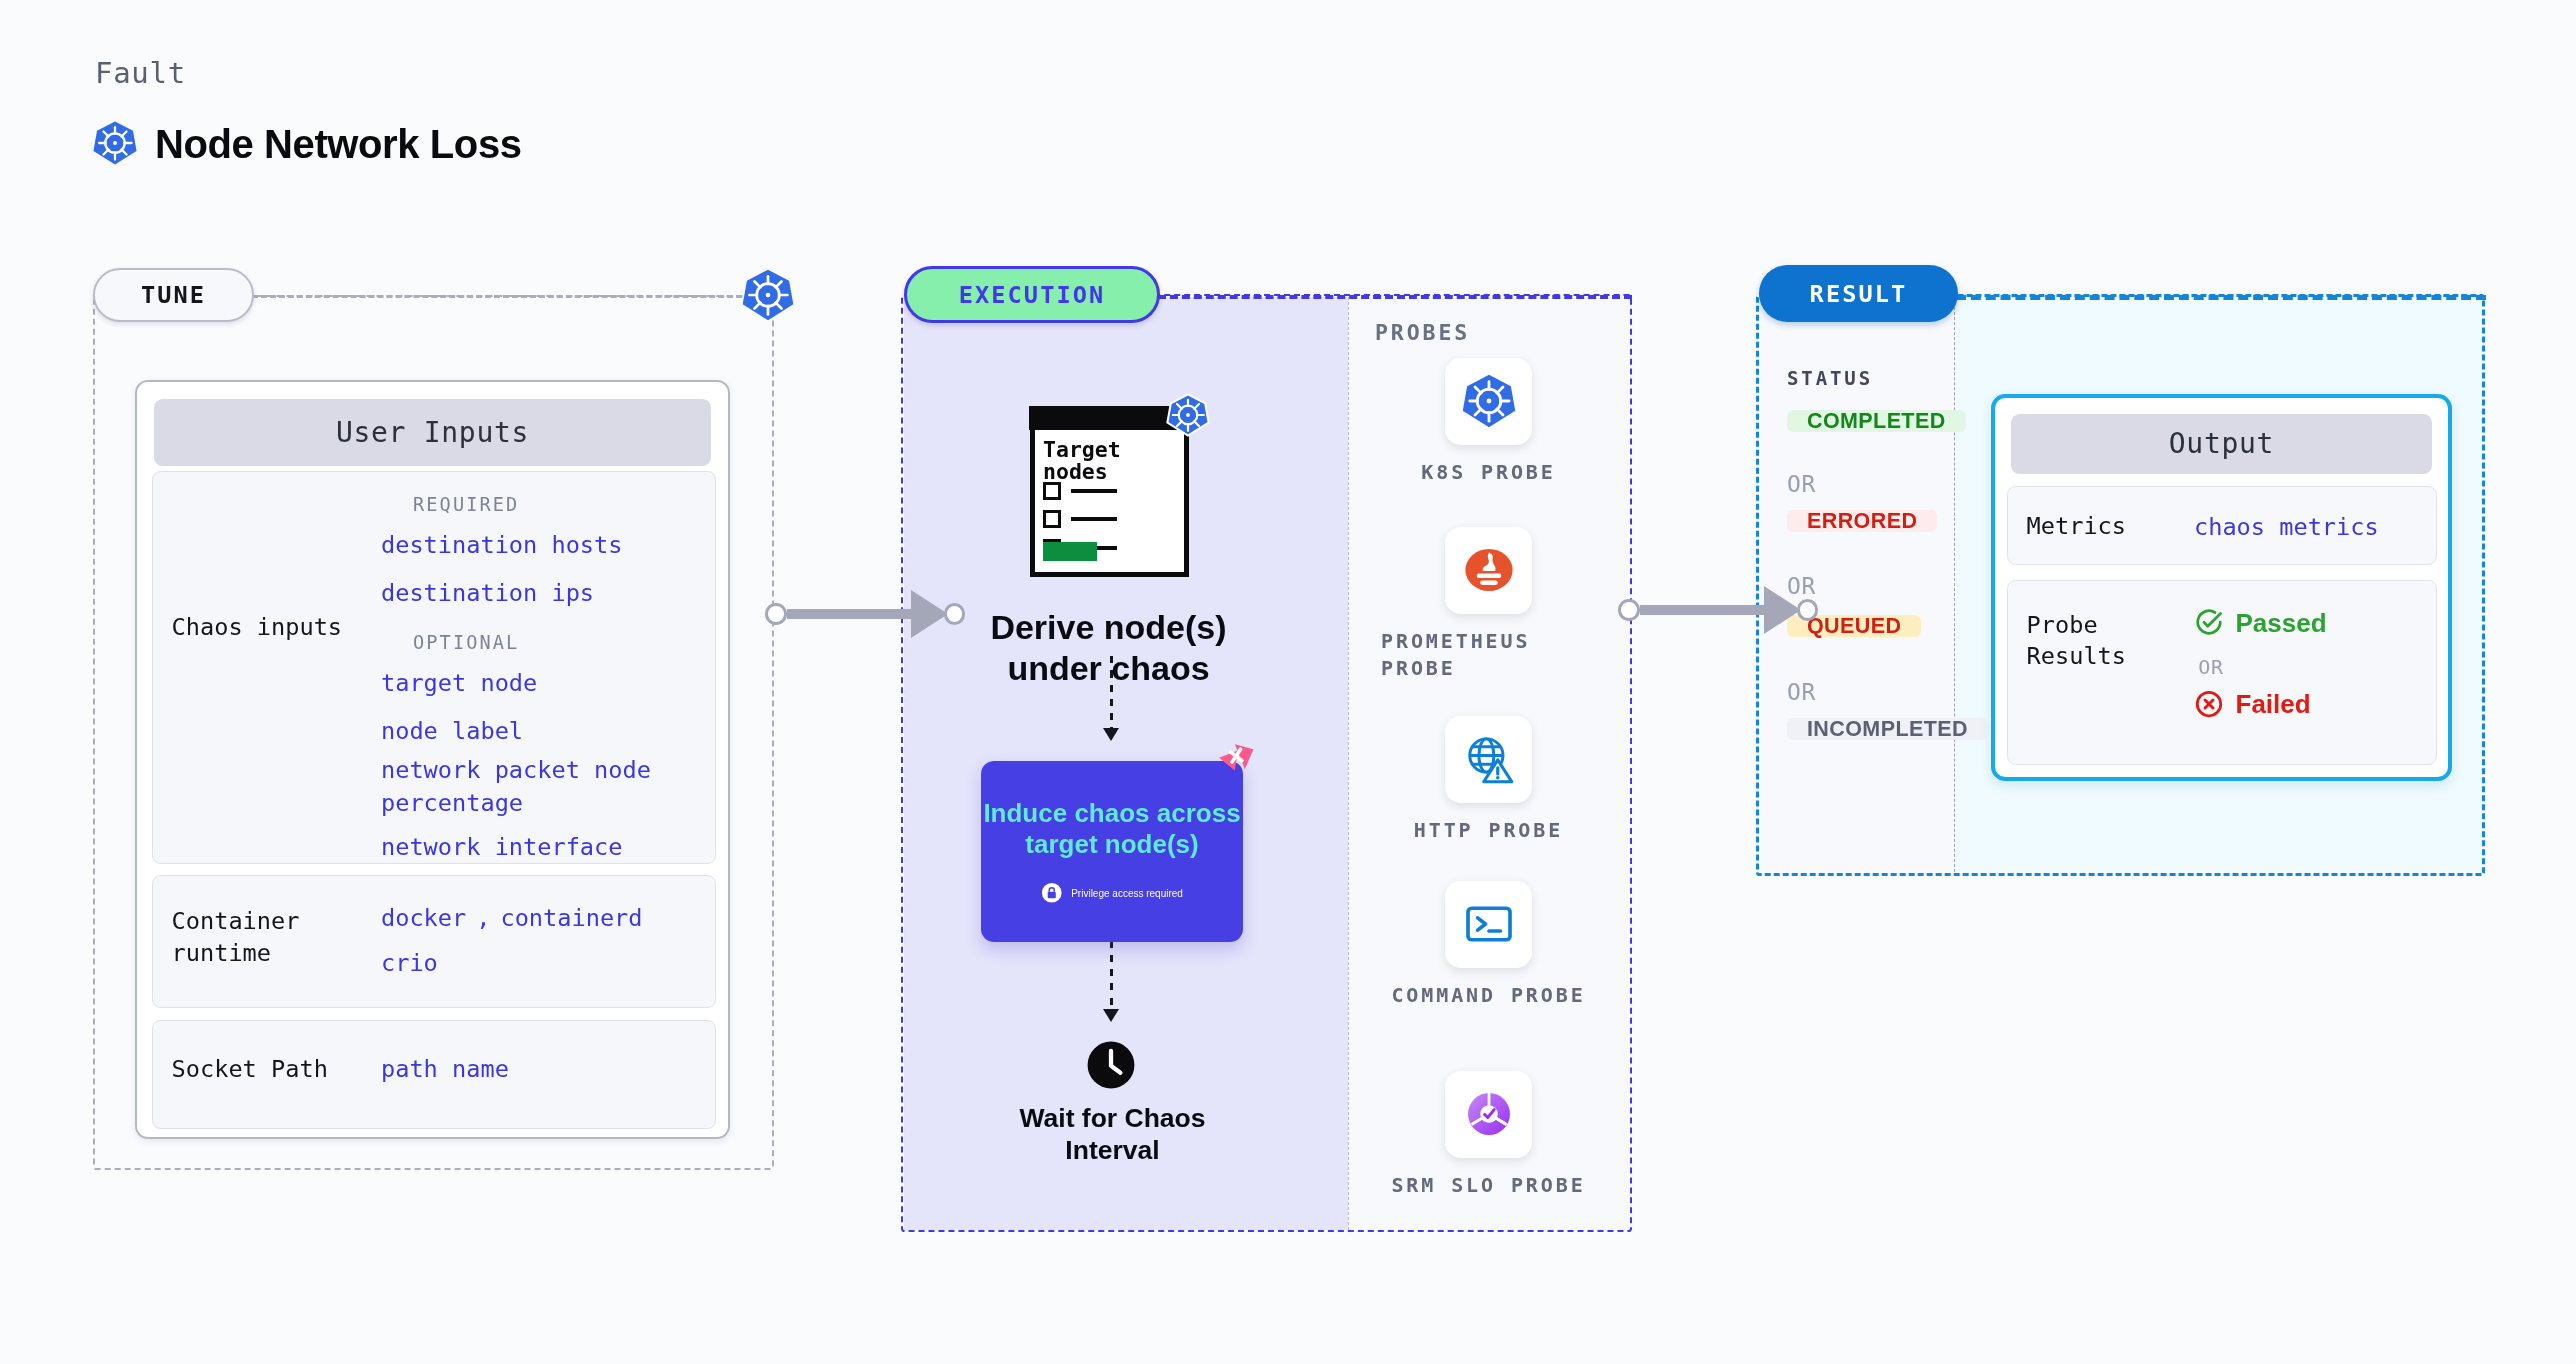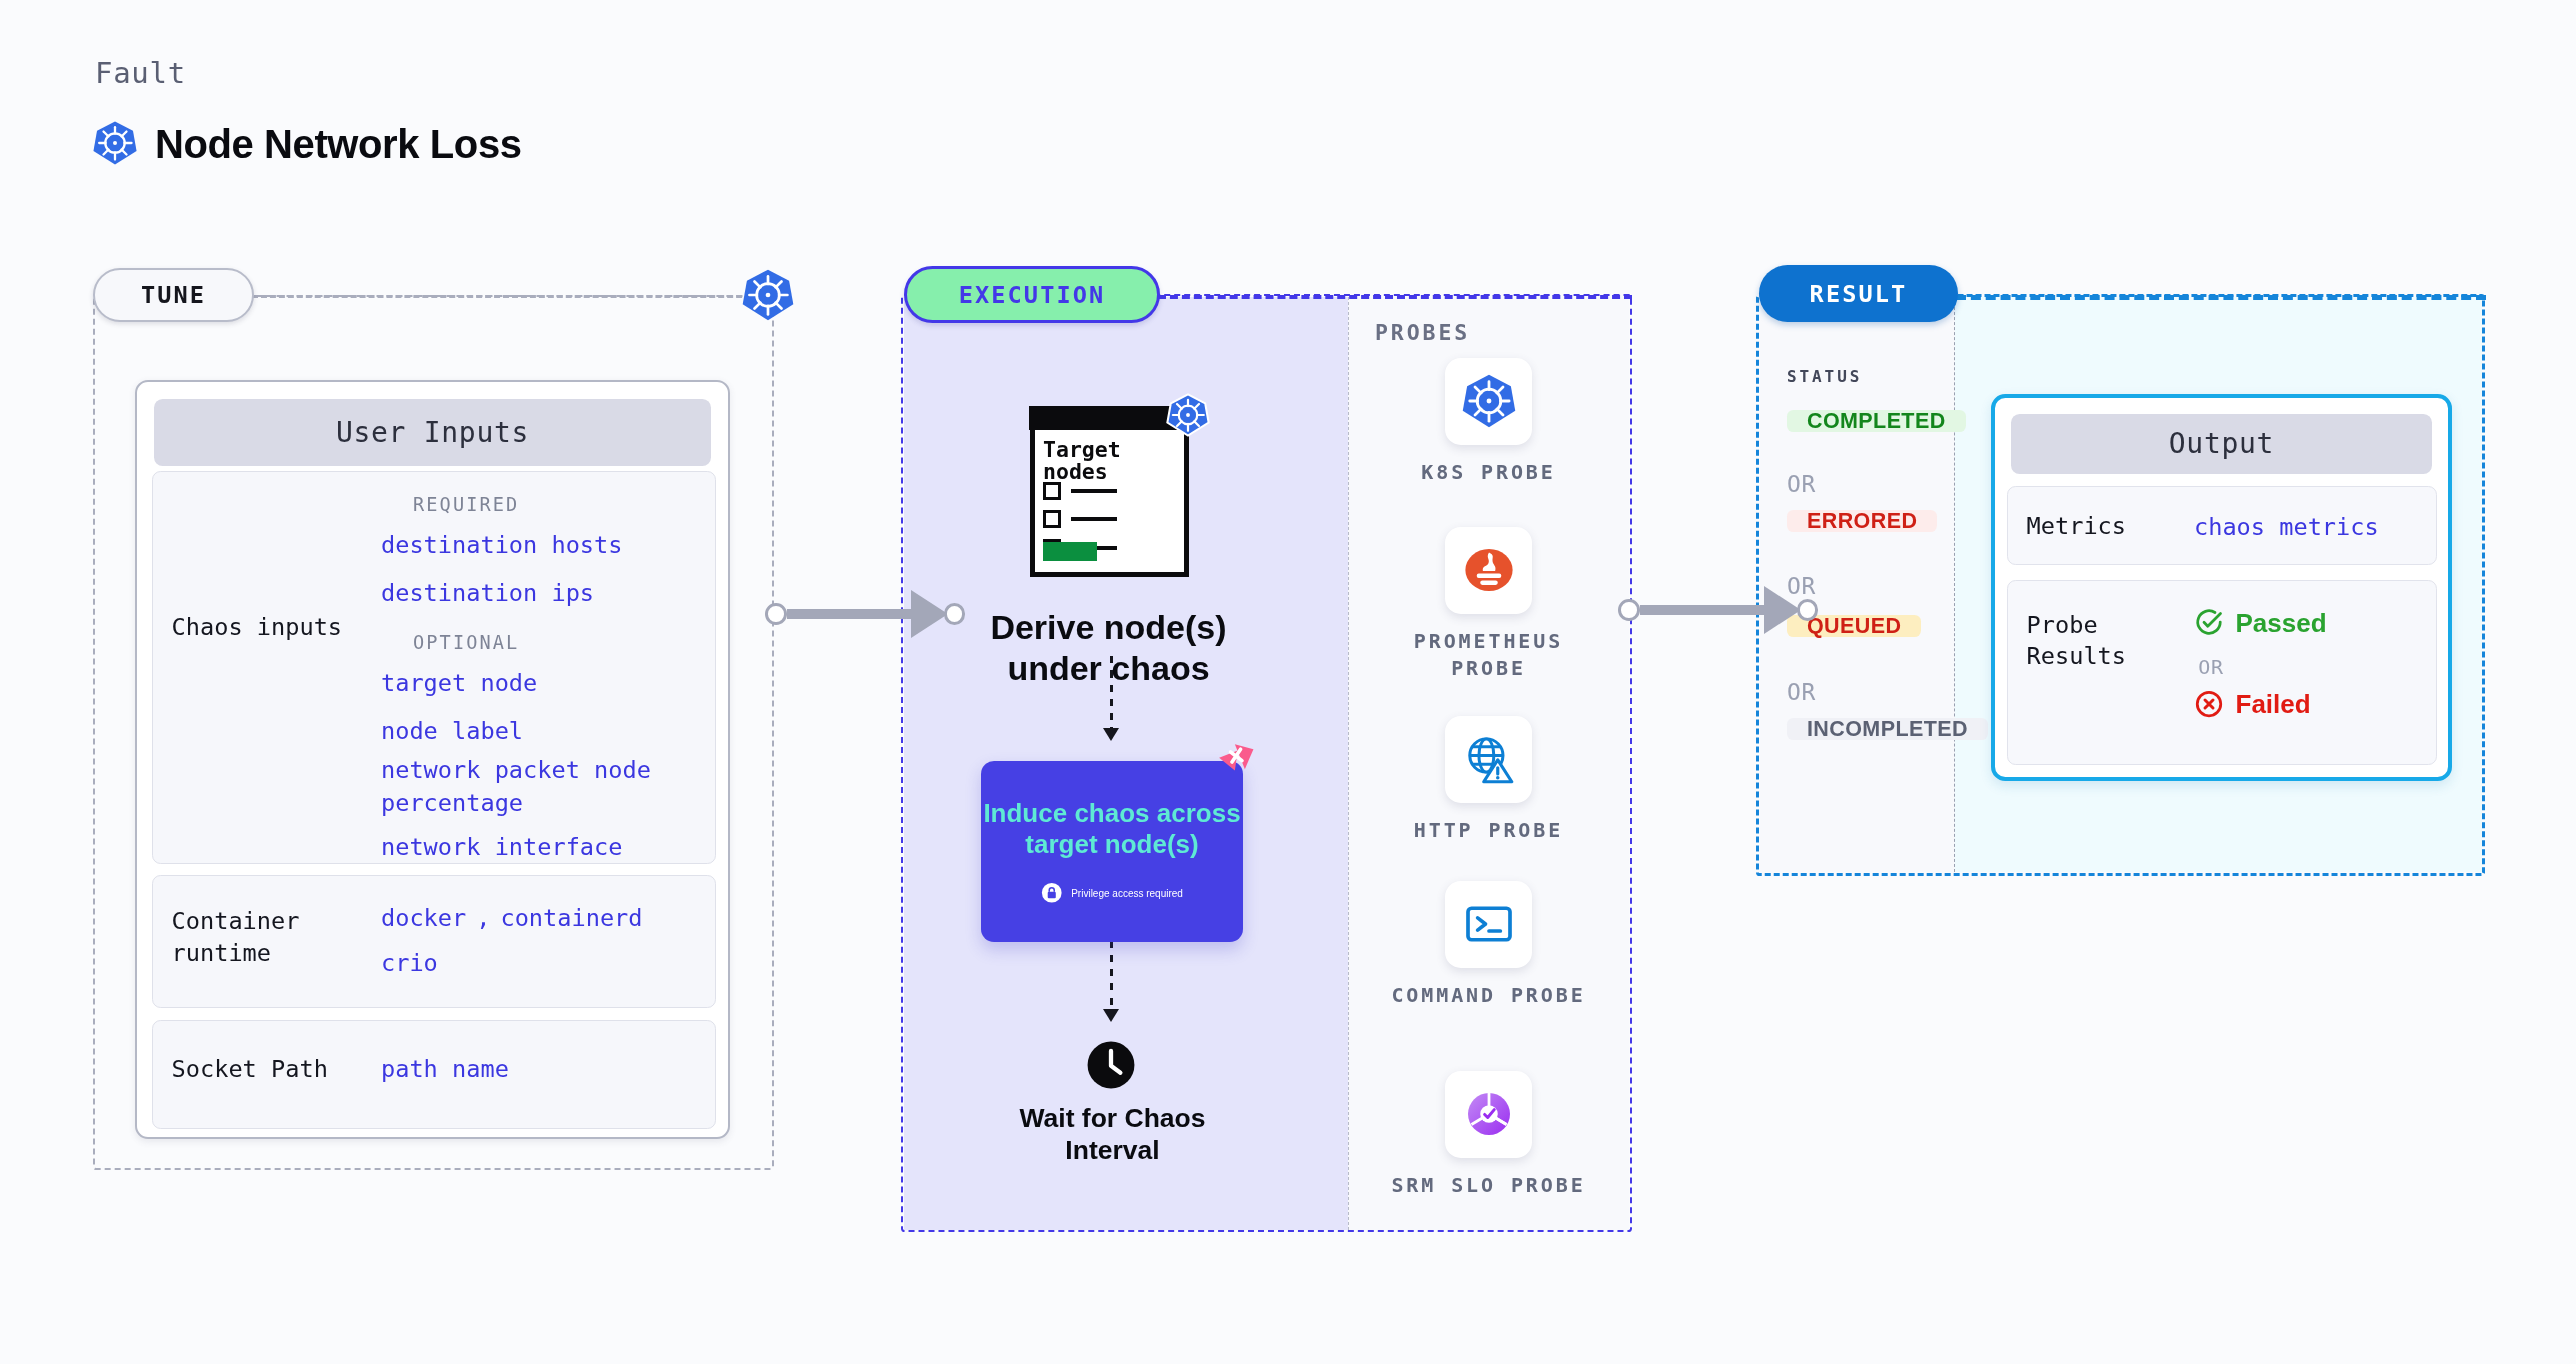--- a/index.html
+++ b/index.html
@@ -201,29 +201,29 @@
     font-size: 21.5px; color: #6a7084; letter-spacing: 2.9px; font-weight: 600;
     font-family: "DejaVu Sans Mono","Liberation Mono",monospace;
   }
   .probe-item { position: absolute; width: 215px; display: flex; flex-direction: column; align-items: center; }
   .probe-tile {
     width: 87px; height: 87px; background: #ffffff; border-radius: 15.8px;
     display: flex; align-items: center; justify-content: center;
     box-shadow: 0 3.6px 10px rgba(60,60,100,.13);
   }
   .probe-name {
-    margin-top: 14.3px; text-align: center; font-size: 20px; color: #636a7e;
+    margin-top: 14.3px; font-size: 20px; color: #636a7e;
     letter-spacing: 2.9px; font-weight: 600; line-height: 1.35;
     font-family: "DejaVu Sans Mono","Liberation Mono",monospace;
   }
 
   
   #status-title {
     position: absolute; left: 1787px; top: 367px;
-    font-size: 16px; color: #43485a; letter-spacing: 2.9px; font-weight: 700;
+    font-size: 19px; color: #43485a; letter-spacing: 2.9px; font-weight: 700;
     font-family: "DejaVu Sans Mono","Liberation Mono",monospace;
   }
   .status-badge {
     position: absolute; border-radius: 6.4px; display: flex; align-items: center; justify-content: center;
     font-size: 21.5px; font-weight: 700; letter-spacing: 0.4px; padding: 0 20px; height: 22px;
   }
   .or-text {
     position: absolute; font-size: 23px; color: #9aa0b2; letter-spacing: 0.7px;
     font-family: "DejaVu Sans Mono","Liberation Mono",monospace;
   }

